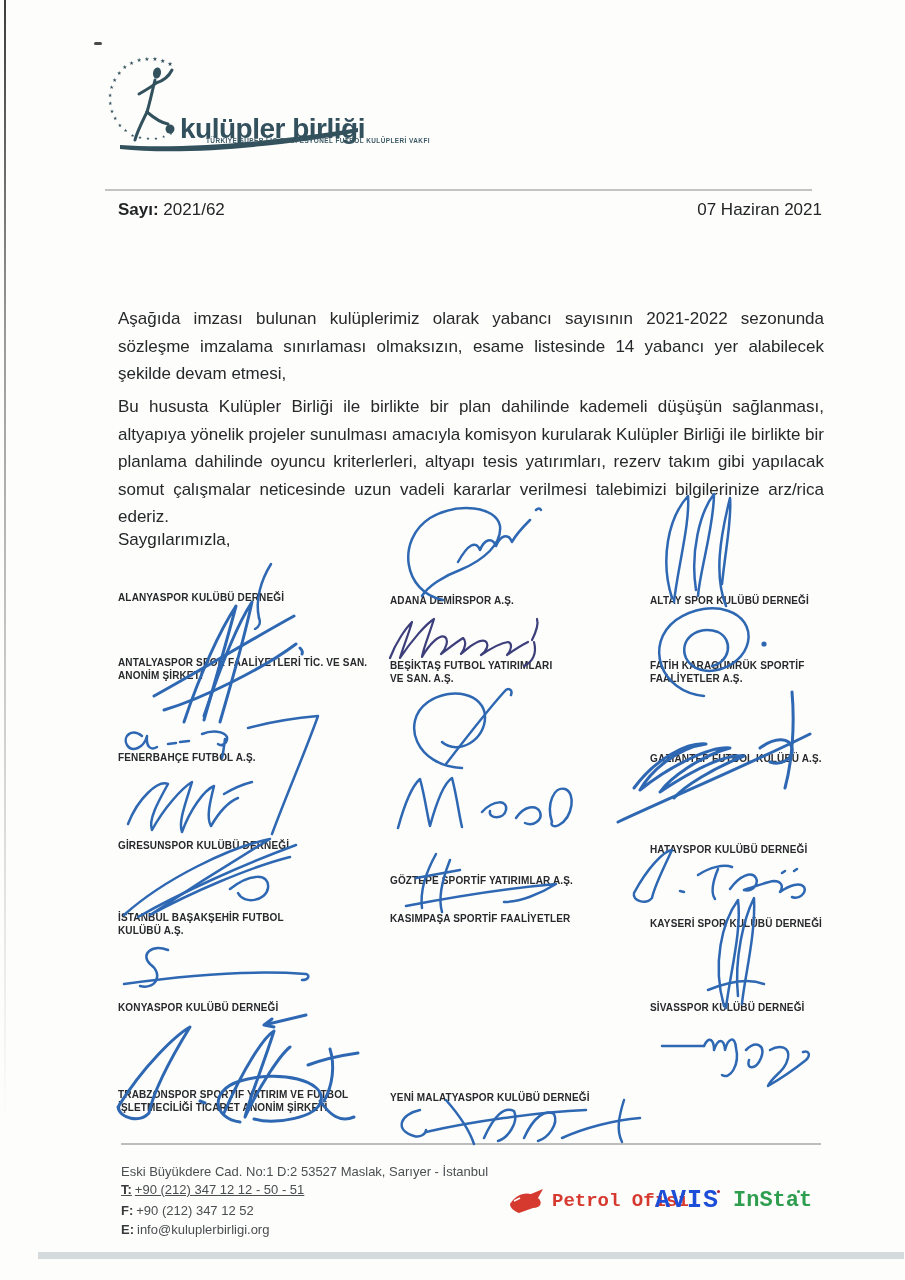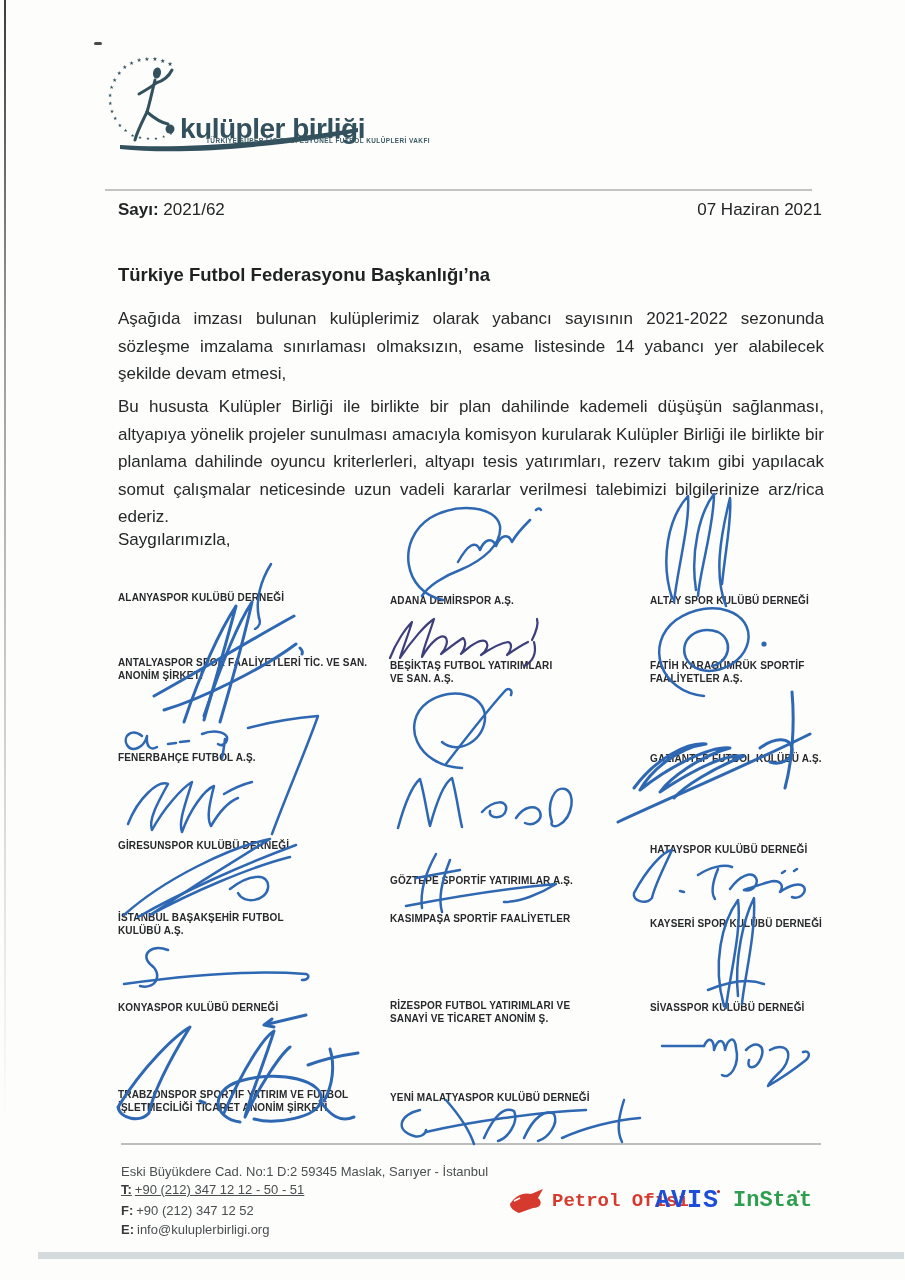--- a/index.html
+++ b/index.html
@@ -88,21 +88,20 @@
   <div class="logo-tag">TÜRKİYE SÜPER LİG PROFESYONEL FUTBOL KULÜPLERİ VAKFI</div>
 
   <div class="rule" style="left:105px;top:189px;width:707px;"></div>
   <div class="rule" style="left:121px;top:1143px;width:700px;background:#bdbdbd;"></div>
 
   <div class="ref-line">
     <b>Sayı:</b><span> 2021/62</span>
   </div>
   <div class="date">07 Haziran 2021</div>
 
-  <div class="heading">Türkiye Futbol Federasyonu Başkanlığı’na</div>
   <div class="para" style="top:305px;">Aşağıda imzası bulunan kulüplerimiz olarak yabancı sayısının 2021-2022 sezonunda sözleşme imzalama sınırlaması olmaksızın, esame listesinde 14 yabancı yer alabilecek şekilde devam etmesi,</div>
   <div class="para" style="top:393px;">Bu hususta Kulüpler Birliği ile birlikte bir plan dahilinde kademeli düşüşün sağlanması, altyapıya yönelik projeler sunulması amacıyla komisyon kurularak Kulüpler Birliği ile birlikte bir planlama dahilinde oyuncu kriterlerleri, altyapı tesis yatırımları, rezerv takım gibi yapılacak somut çalışmalar neticesinde uzun vadeli kararlar verilmesi talebimizi bilgilerinize arz/rica ederiz.</div>
   <div class="closing">Saygılarımızla,</div>
 
   <div class="sig-label" style="left:118px;top:591px;">ALANYASPOR KULÜBÜ DERNEĞİ</div>
   <div class="sig-label" style="left:390px;top:594px;">ADANA DEMİRSPOR A.Ş.</div>
   <div class="sig-label" style="left:650px;top:594px;">ALTAY SPOR KULÜBÜ DERNEĞİ</div>
   <div class="sig-label" style="left:118px;top:656px;">ANTALYASPOR SPOR FAALİYETLERİ TİC. VE SAN.
 ANONİM ŞİRKETİ</div>
   <div class="sig-label" style="left:390px;top:659px;">BEŞİKTAŞ FUTBOL YATIRIMLARI
@@ -112,22 +111,20 @@
   <div class="sig-label" style="left:118px;top:751px;">FENERBAHÇE FUTBOL A.Ş.</div>
   <div class="sig-label" style="left:650px;top:752px;">GAZİANTEP FUTBOL KULÜBÜ A.Ş.</div>
   <div class="sig-label" style="left:118px;top:839px;">GİRESUNSPOR KULÜBÜ DERNEĞİ</div>
   <div class="sig-label" style="left:390px;top:840px;margin-top:34px;">GÖZTEPE SPORTİF YATIRIMLAR A.Ş.</div>
   <div class="sig-label" style="left:650px;top:843px;">HATAYSPOR KULÜBÜ DERNEĞİ</div>
   <div class="sig-label" style="left:118px;top:911px;">İSTANBUL BAŞAKŞEHİR FUTBOL
 KULÜBÜ A.Ş.</div>
   <div class="sig-label" style="left:390px;top:912px;">KASIMPAŞA SPORTİF FAALİYETLER</div>
   <div class="sig-label" style="left:650px;top:917px;">KAYSERİ SPOR KULÜBÜ DERNEĞİ</div>
   <div class="sig-label" style="left:118px;top:1001px;">KONYASPOR KULÜBÜ DERNEĞİ</div>
-  <div class="sig-label" style="left:390px;top:999px;">RİZESPOR FUTBOL YATIRIMLARI VE
-SANAYİ  VE TİCARET  ANONİM Ş.</div>
   <div class="sig-label" style="left:650px;top:1001px;">SİVASSPOR KULÜBÜ DERNEĞİ</div>
   <div class="sig-label" style="left:118px;top:1088px;">TRABZONSPOR SPORTİF YATIRIM VE FUTBOL
 İŞLETMECİLİĞİ TİCARET ANONİM ŞİRKETİ</div>
   <div class="sig-label" style="left:390px;top:1091px;">YENİ MALATYASPOR KULÜBÜ DERNEĞİ</div>
 
   <svg class="sig" style="left:243px;top:558px;" width="40" height="72" viewBox="0 0 40 72">
     <path d="M28,6 C18,22 12,42 16,60"></path>
       <path d="M16,60 c2,5 0,9 -4,11"></path>
   </svg>
   <svg class="sig" style="left:388px;top:500px;" width="170" height="105" viewBox="0 0 170 105">
@@ -228,21 +225,21 @@
   <svg class="sig" style="left:382px;top:1082px;" width="265" height="68" viewBox="0 0 265 68">
     <path d="M38,28 C18,32 12,48 32,54 C38,56 44,52 44,48"></path>
     <path d="M44,50 C86,40 156,30 204,28"></path>
     <path d="M64,18 C78,34 88,50 92,62"></path>
     <path d="M102,56 C112,34 122,24 132,29 C137,40 126,56 116,59"></path>
     <path d="M142,56 C152,34 164,27 172,32 C177,42 166,56 156,59"></path>
     <path d="M180,56 C202,46 232,38 258,36"></path>
     <path d="M242,18 C237,34 234,48 240,60"></path>
   </svg>
 
-  <div class="footer-line" style="top:1162px;">Eski Büyükdere Cad. No:1 D:2 59345 Maslak, Sarıyer - İstanbul</div>
+  <div class="footer-line" style="top:1162px;">Eski Büyükdere Cad. No:1 D:2 53527 Maslak, Sarıyer - İstanbul</div>
   <div class="footer-line" style="top:1180px;text-decoration:underline;">
     <b>T:</b><span>+90 (212) 347 12 12 - 50 - 51</span>
   </div>
   <div class="footer-line" style="top:1201px;">
     <b>F:</b><span>+90 (212) 347 12 52</span>
   </div>
   <div class="footer-line" style="top:1220px;">
     <b>E:</b><span>info@kuluplerbirligi.org</span>
   </div>
 

